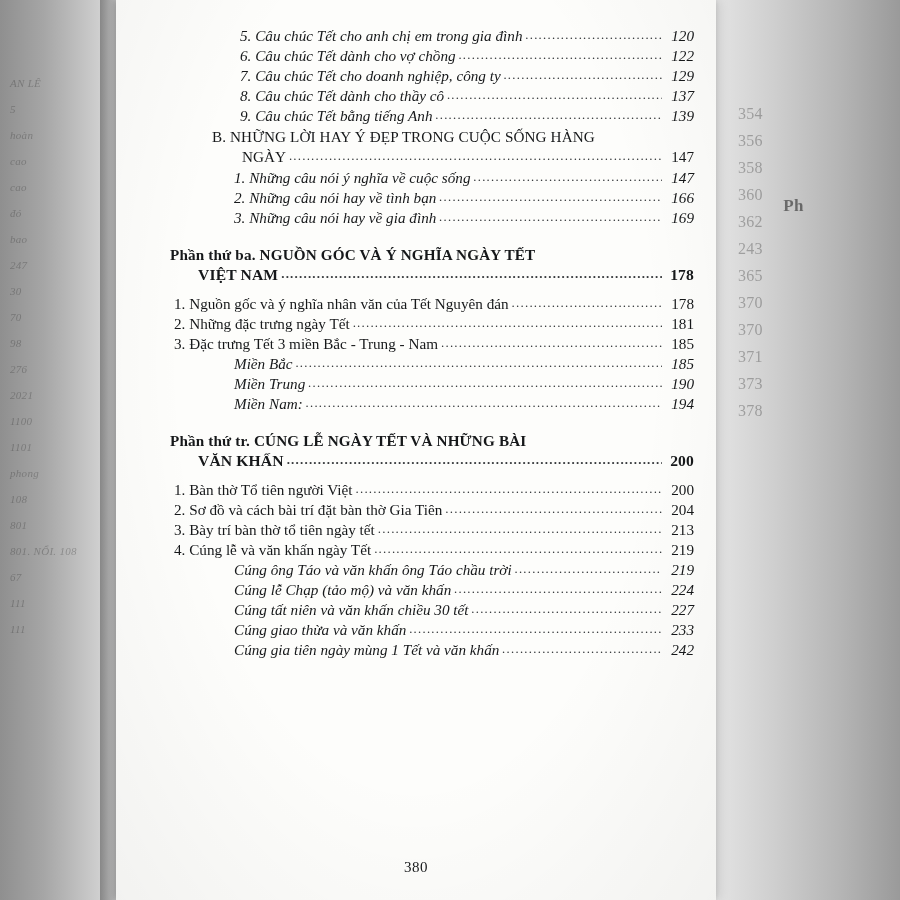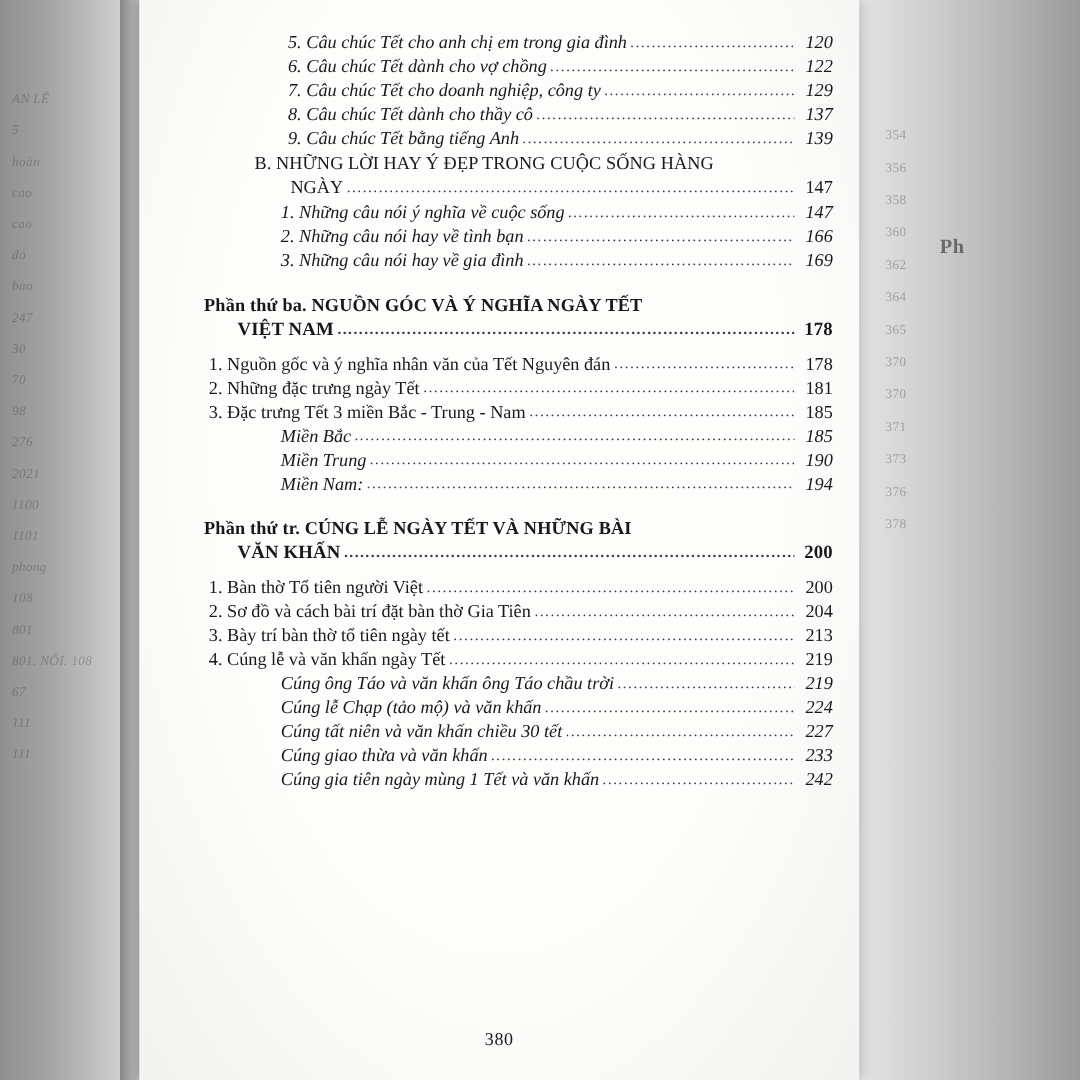--- a/index.html
+++ b/index.html
@@ -41,21 +41,21 @@
     right: 0; top: 0;
     width: 192px; height: 900px;
     background: linear-gradient(270deg, #9a9a9a 0%, #b4b4b4 30%, #cfcfcf 66%, #e6e6e6 100%);
     filter: blur(0.4px);
   }
   .bg-right-text {
     position: absolute;
     right: 0; top: 0;
     width: 192px; height: 900px;
     opacity: 0.32;
-    font-size: 11px;
+    font-size: 16px;
     line-height: 27px;
     color: #262626;
     padding: 100px 10px 12px 30px;
     box-sizing: border-box;
     text-align: left;
     letter-spacing: 0.3px;
   }
   .bg-right-head {
     position: absolute;
     right: 96px; top: 180px;
@@ -205,27 +205,26 @@
     </div>
   <div class="gutter-shadow"></div>
 
   <div class="bg-right-strip"></div>
   <div class="bg-right-text" id="bgright">
       <div>354</div>
       <div>356</div>
       <div>358</div>
       <div>360</div>
       <div>362</div>
-      <div>364</div>
+      <div>243</div>
       <div>365</div>
       <div>370</div>
       <div>370</div>
       <div>371</div>
       <div>373</div>
-      <div>376</div>
       <div>378</div>
     </div>
   <div class="bg-right-head">Ph</div>
   <div class="gutter-shadow-right"></div>
 
   <div class="sheet">
     <div class="toc" id="toc">
         <div class="row lvl-num-italic">
           <span class="txt">5. Câu chúc Tết cho anh chị em trong gia đình</span>
           <span class="dots">........................................................................................................................................................................................................</span>

